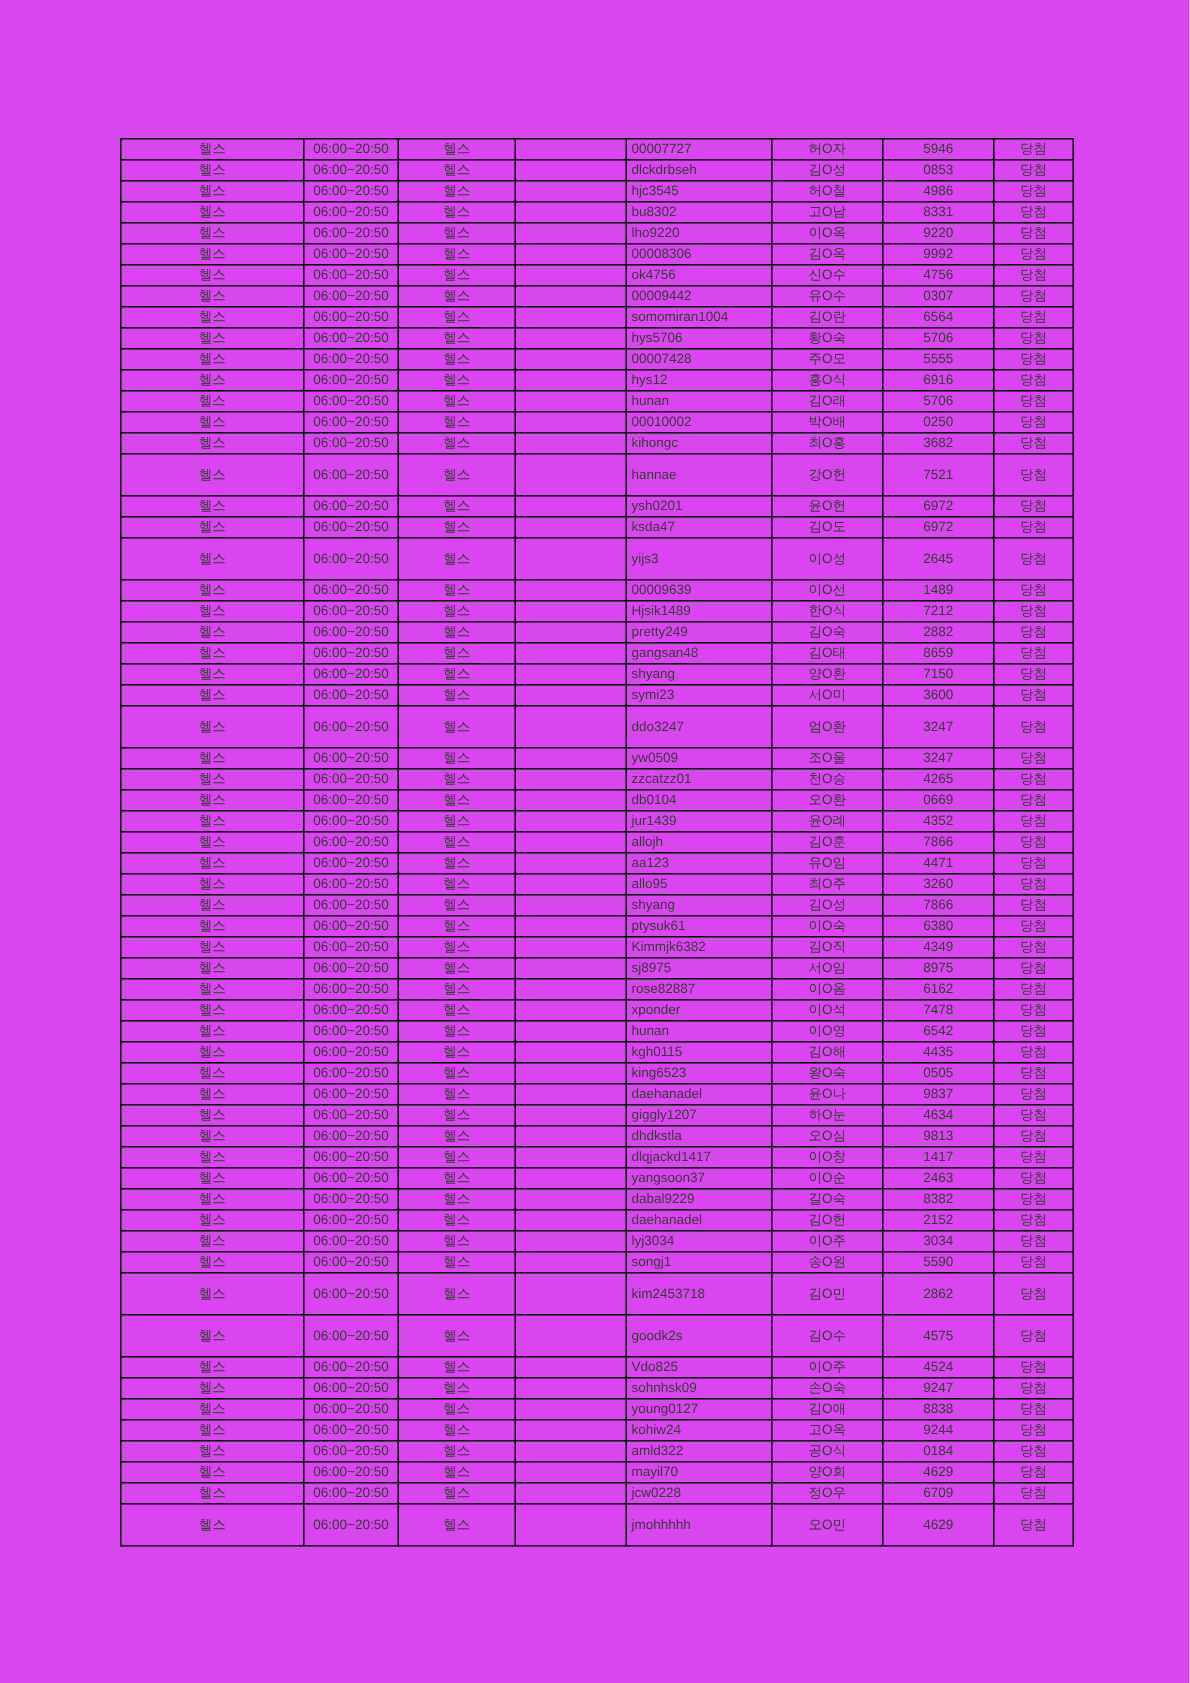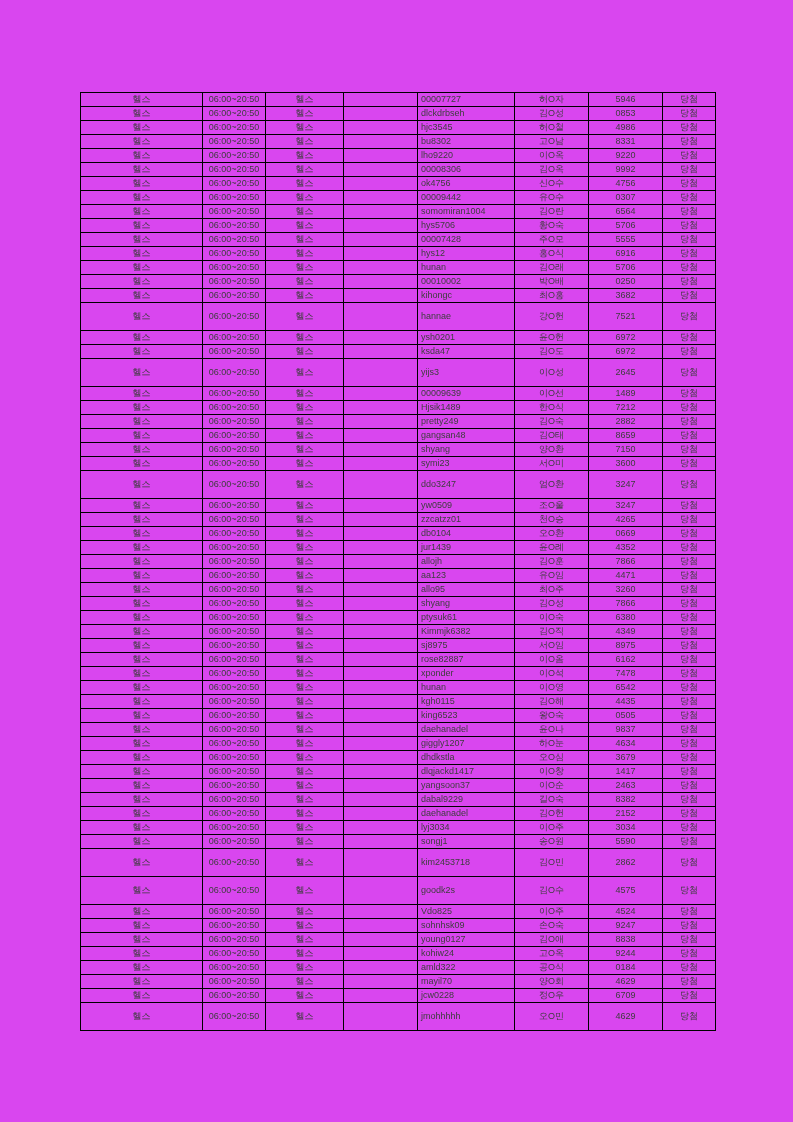--- a/index.html
+++ b/index.html
@@ -484,21 +484,21 @@
           <td>4634</td>
           <td>당첨</td>
         </tr>
         <tr>
           <td>헬스</td>
           <td>06:00~20:50</td>
           <td>헬스</td>
           <td></td>
           <td class="left">dhdkstla</td>
           <td>오O심</td>
-          <td>3679</td>
+          <td>9813</td>
           <td>당첨</td>
         </tr>
         <tr>
           <td>헬스</td>
           <td>06:00~20:50</td>
           <td>헬스</td>
           <td></td>
           <td class="left">dlqjackd1417</td>
           <td>이O창</td>
           <td>1417</td>

